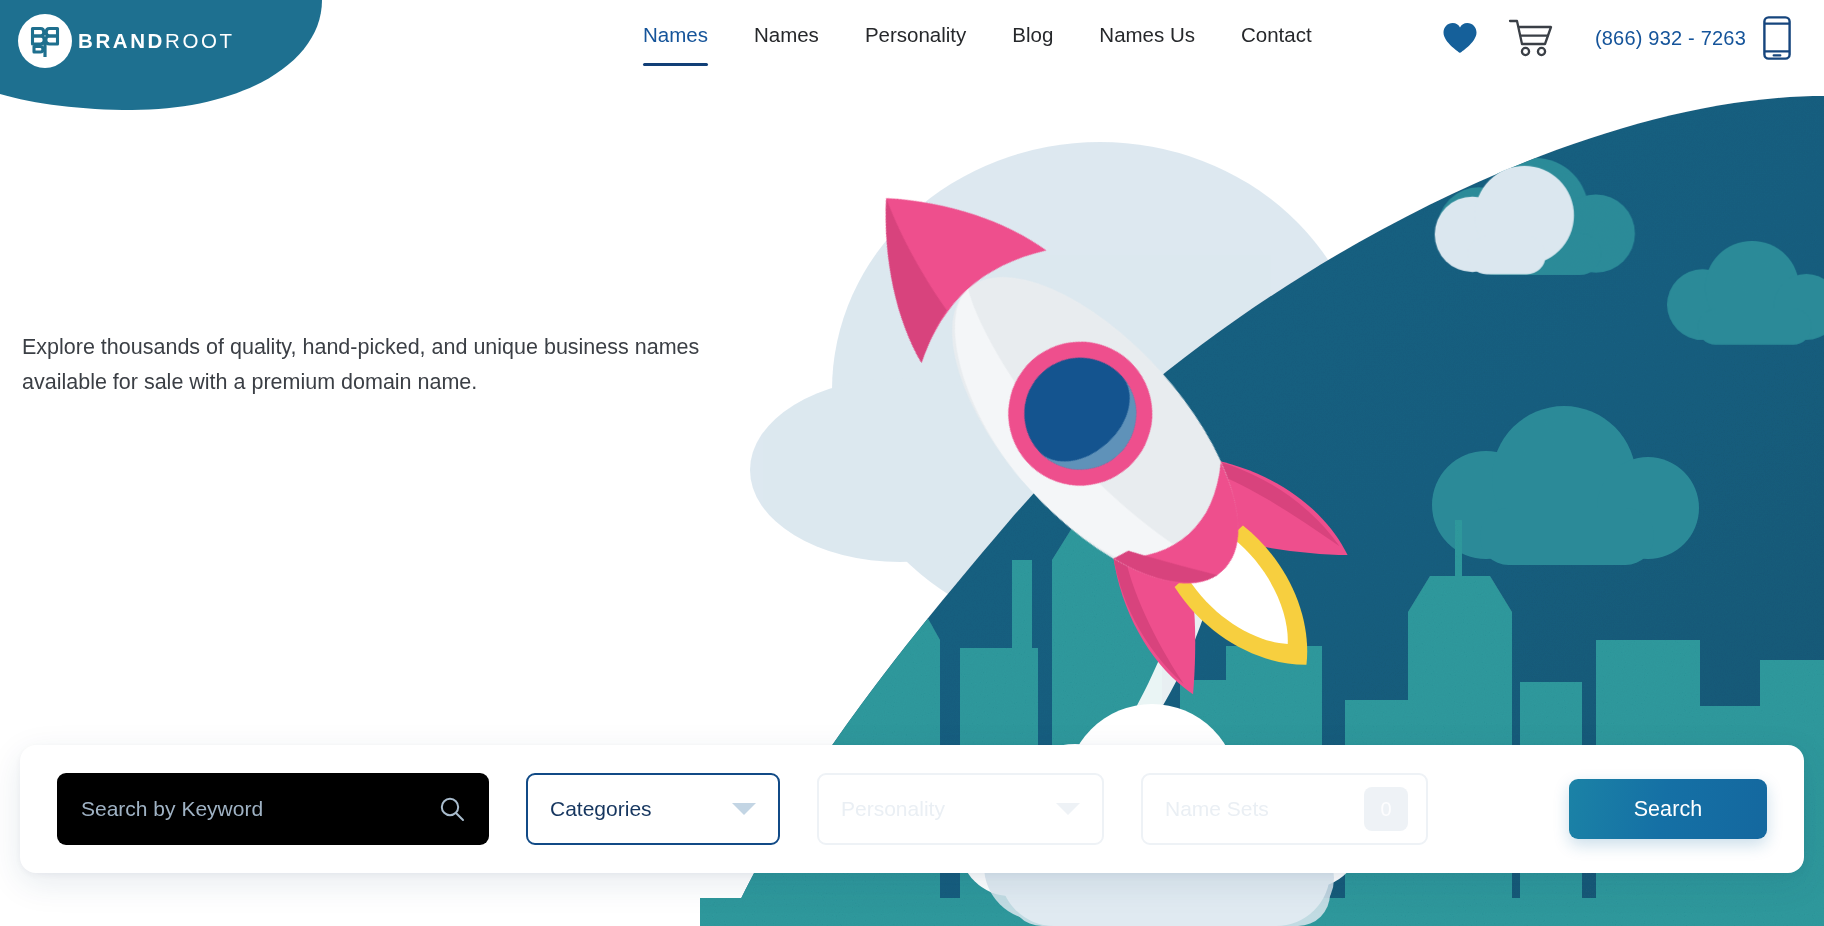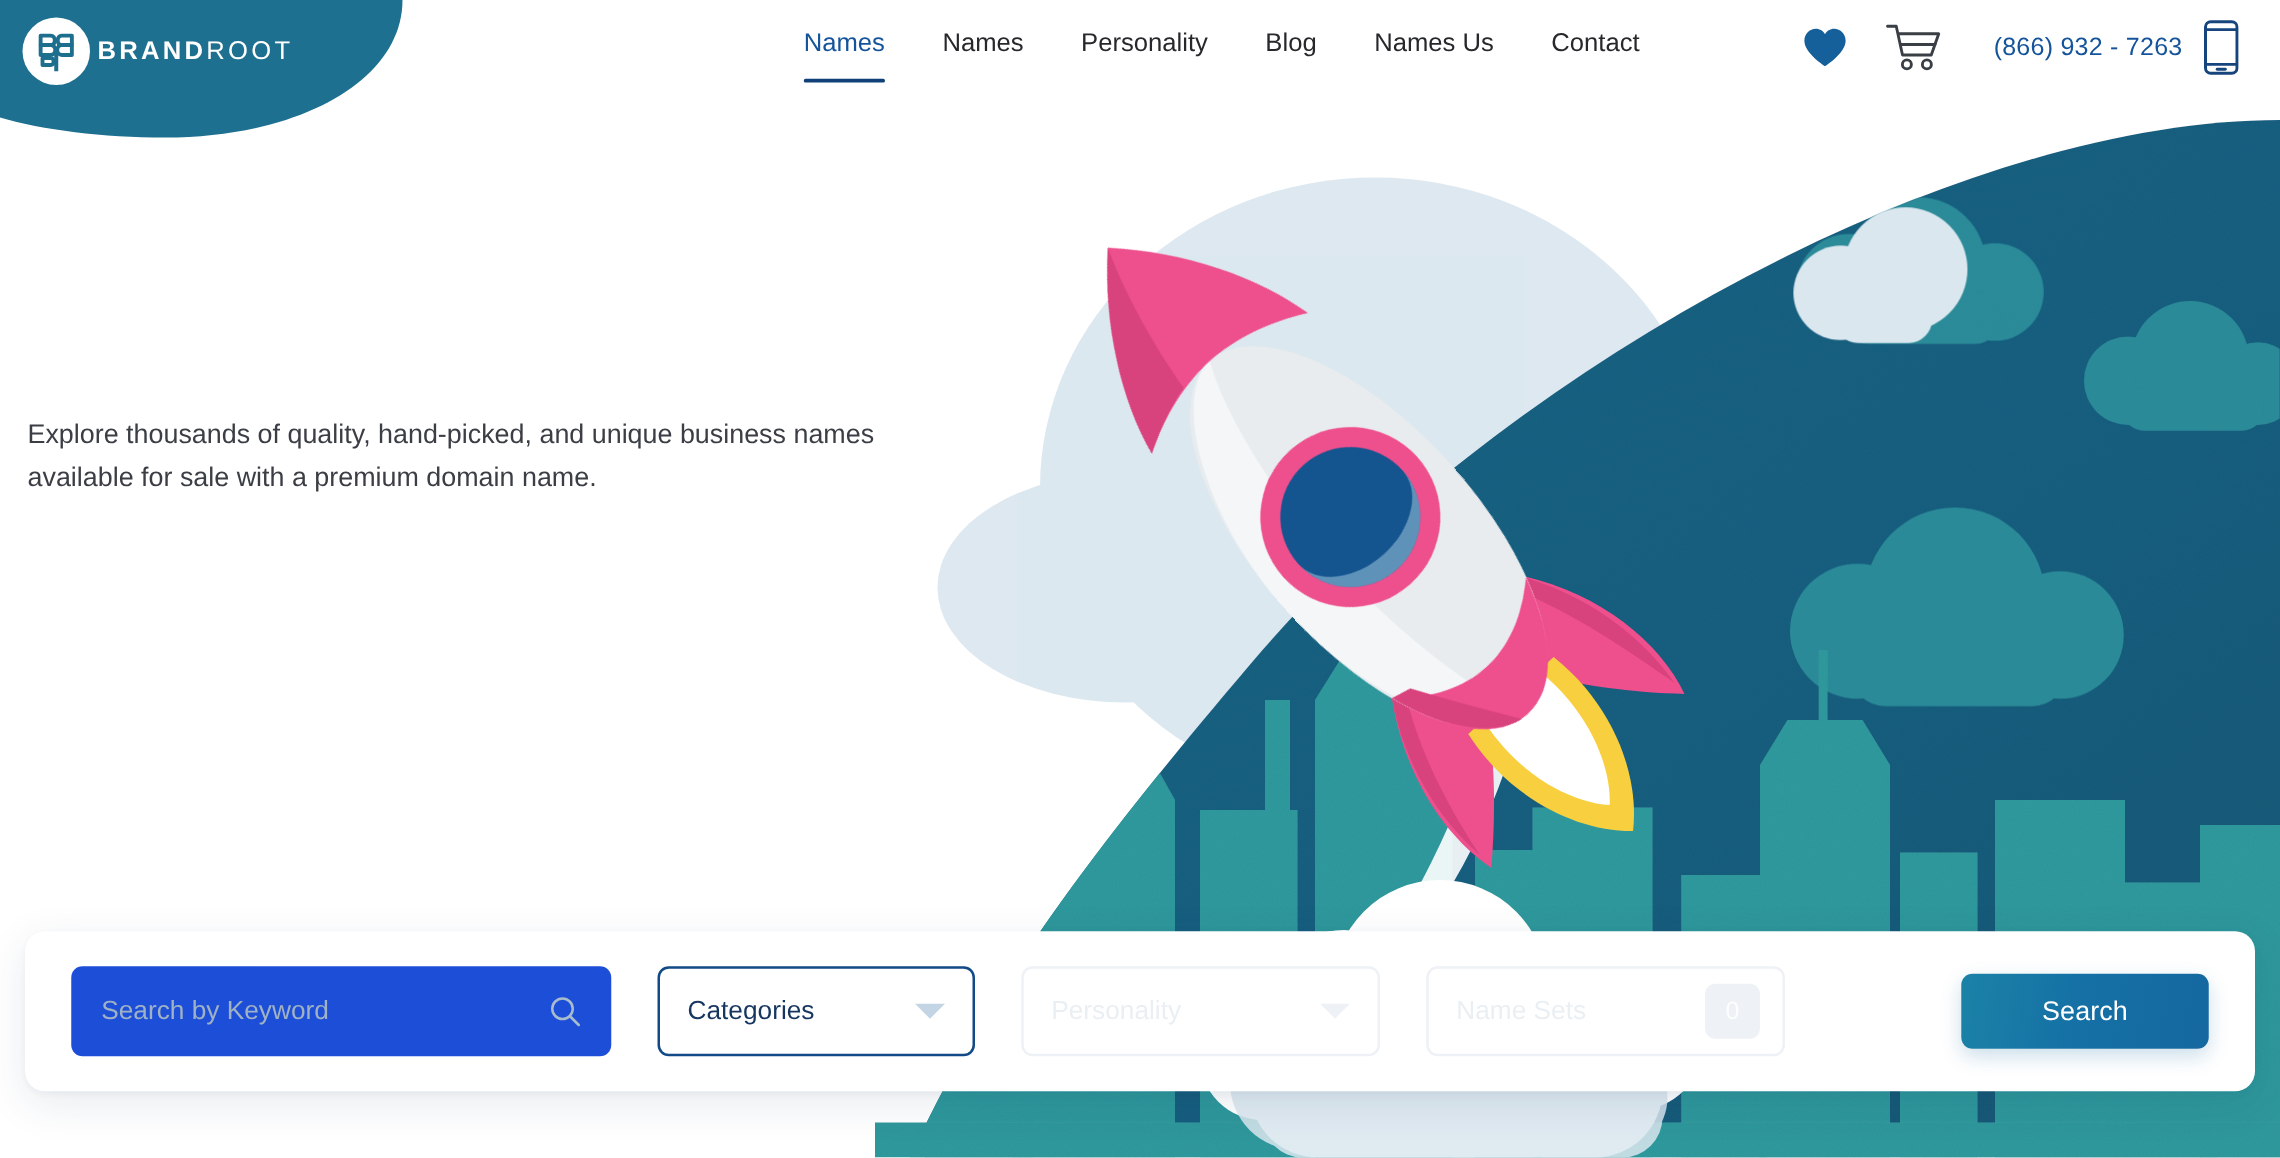--- a/index.html
+++ b/index.html
@@ -103,21 +103,21 @@
     z-index:30;
     display:flex; align-items:center; padding:0 37px;
     gap:0;
   }
   .field {
     height:72px; border-radius:9px;
     display:flex; align-items:center;
     position:relative; flex:0 0 auto;
   }
   .f-keyword {
-    width:432px; background:#1d4ed8; padding:0 24px; cursor:text;
+    width:432px; background:#000000; padding:0 24px; cursor:text;
   }
   .f-keyword .ph { font-size:21px; color:#9fb2c4; flex:1; }
   .f-keyword .mag { width:26px; height:26px; flex:0 0 auto; }
 
   .f-gap { width:37px; flex:0 0 auto; }
 
   .f-categories {
     width:254px; background:#fff; border:2px solid #114a86;
     padding:0 22px; cursor:pointer;
   }

